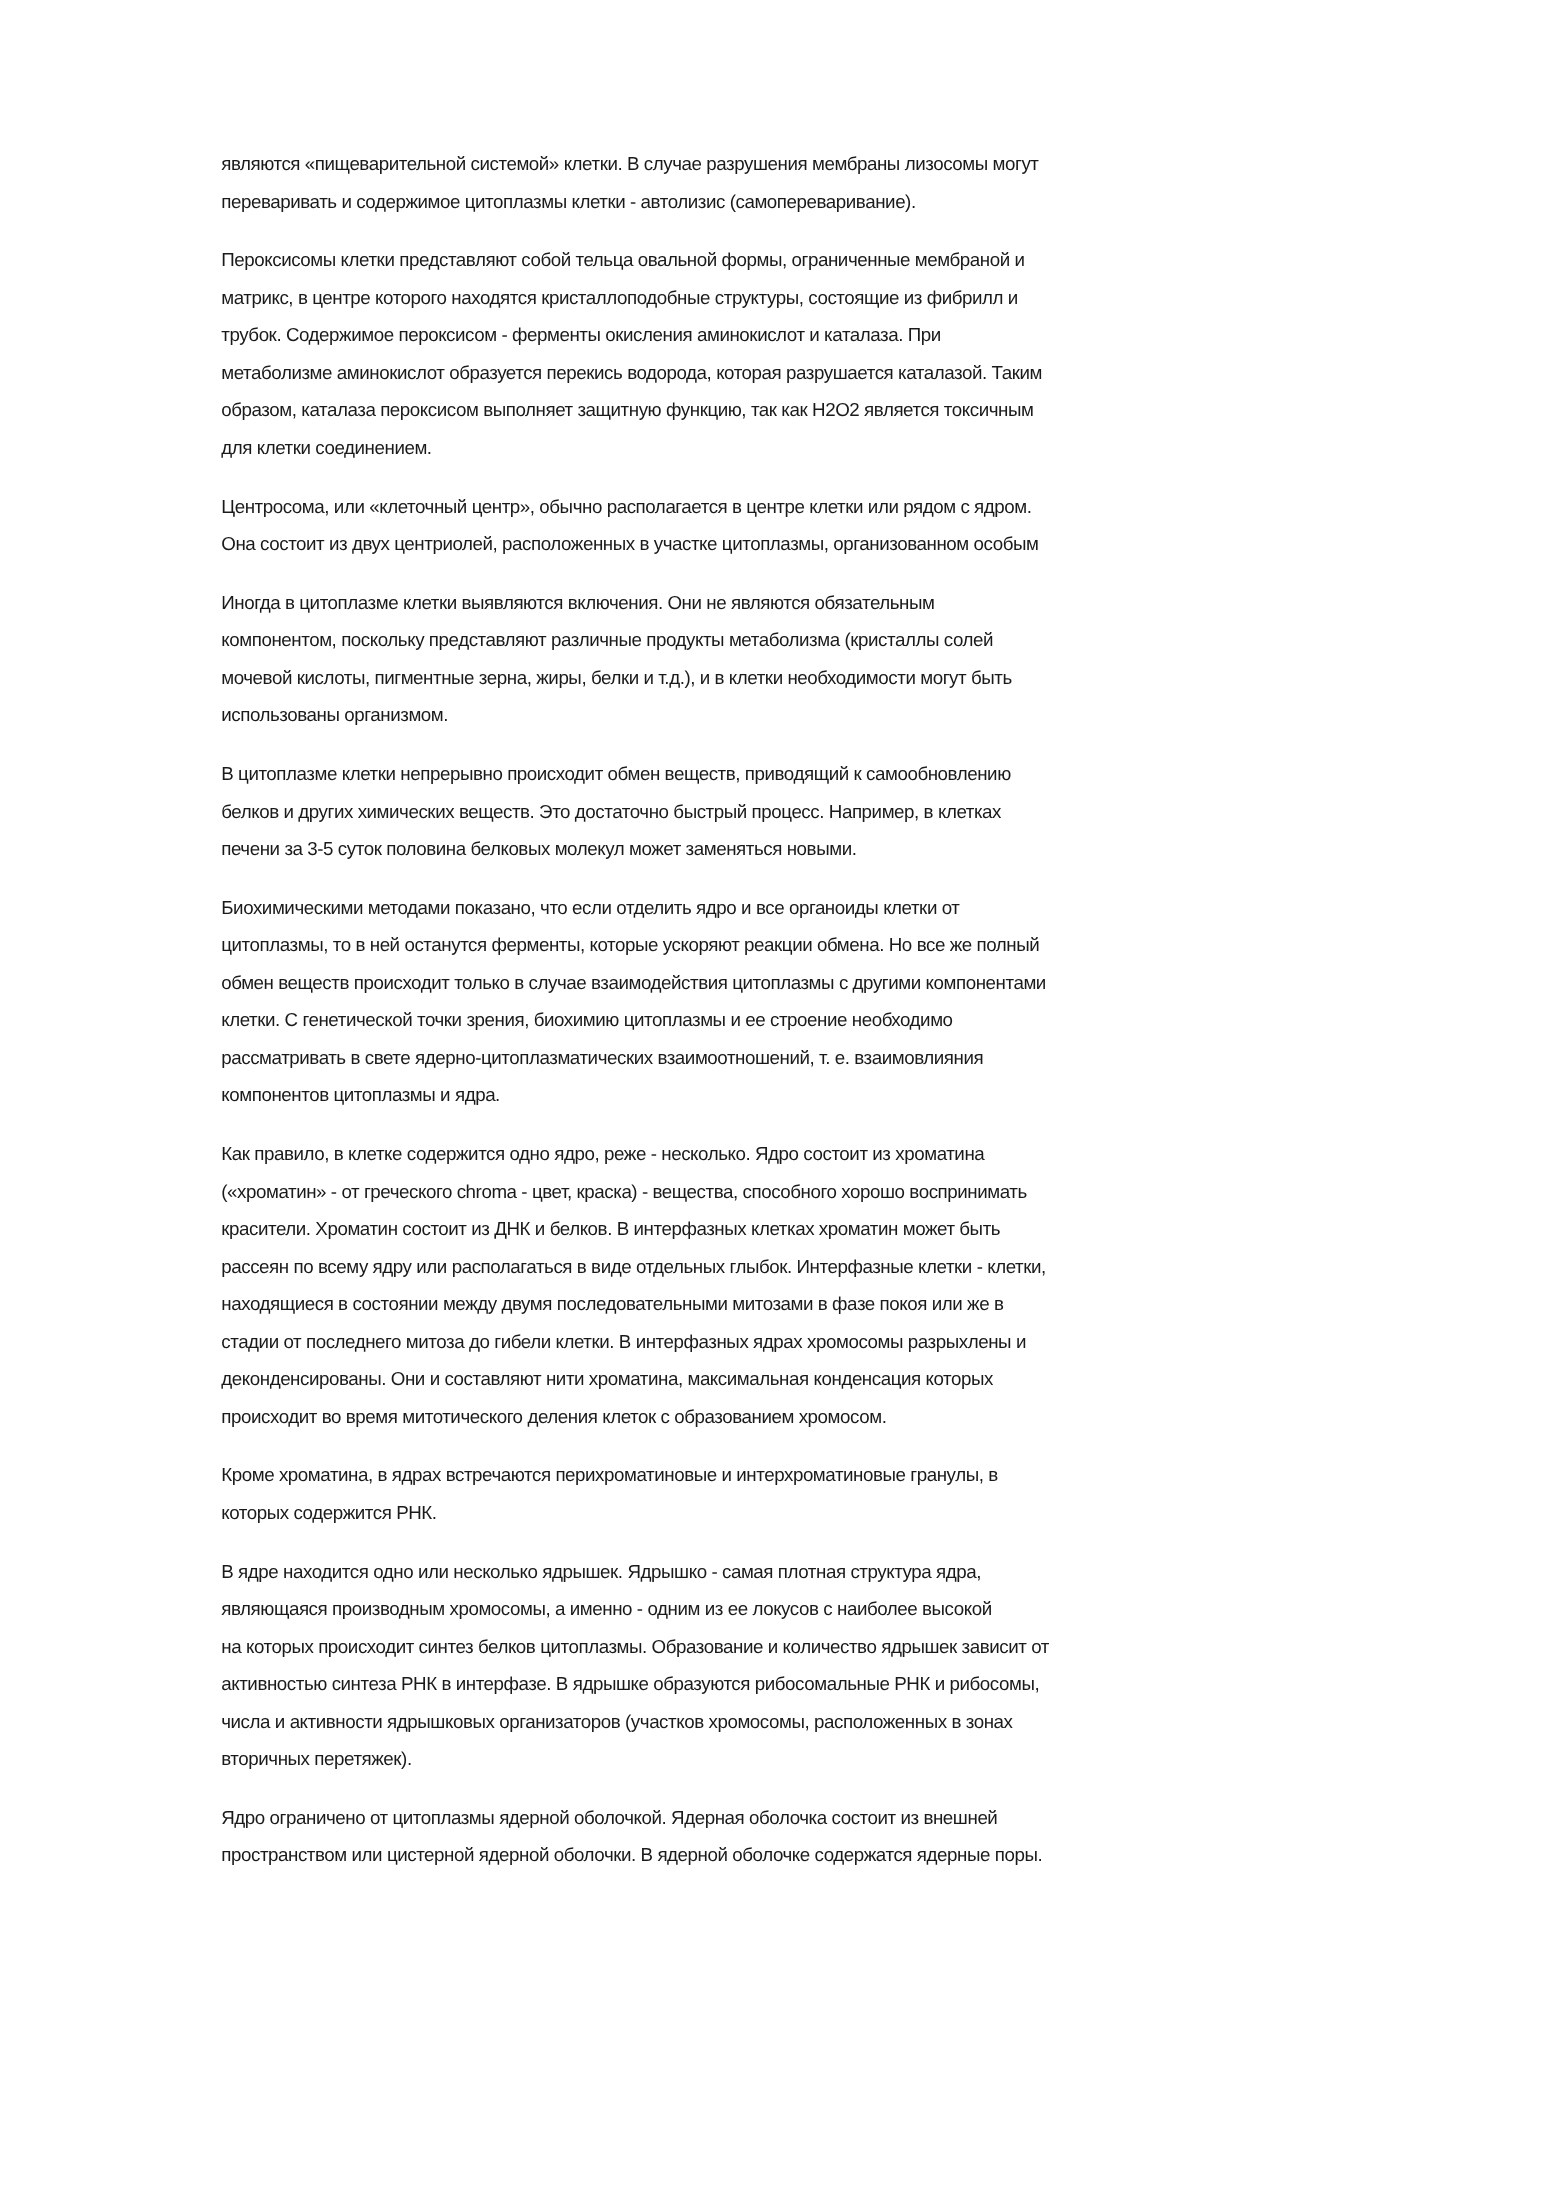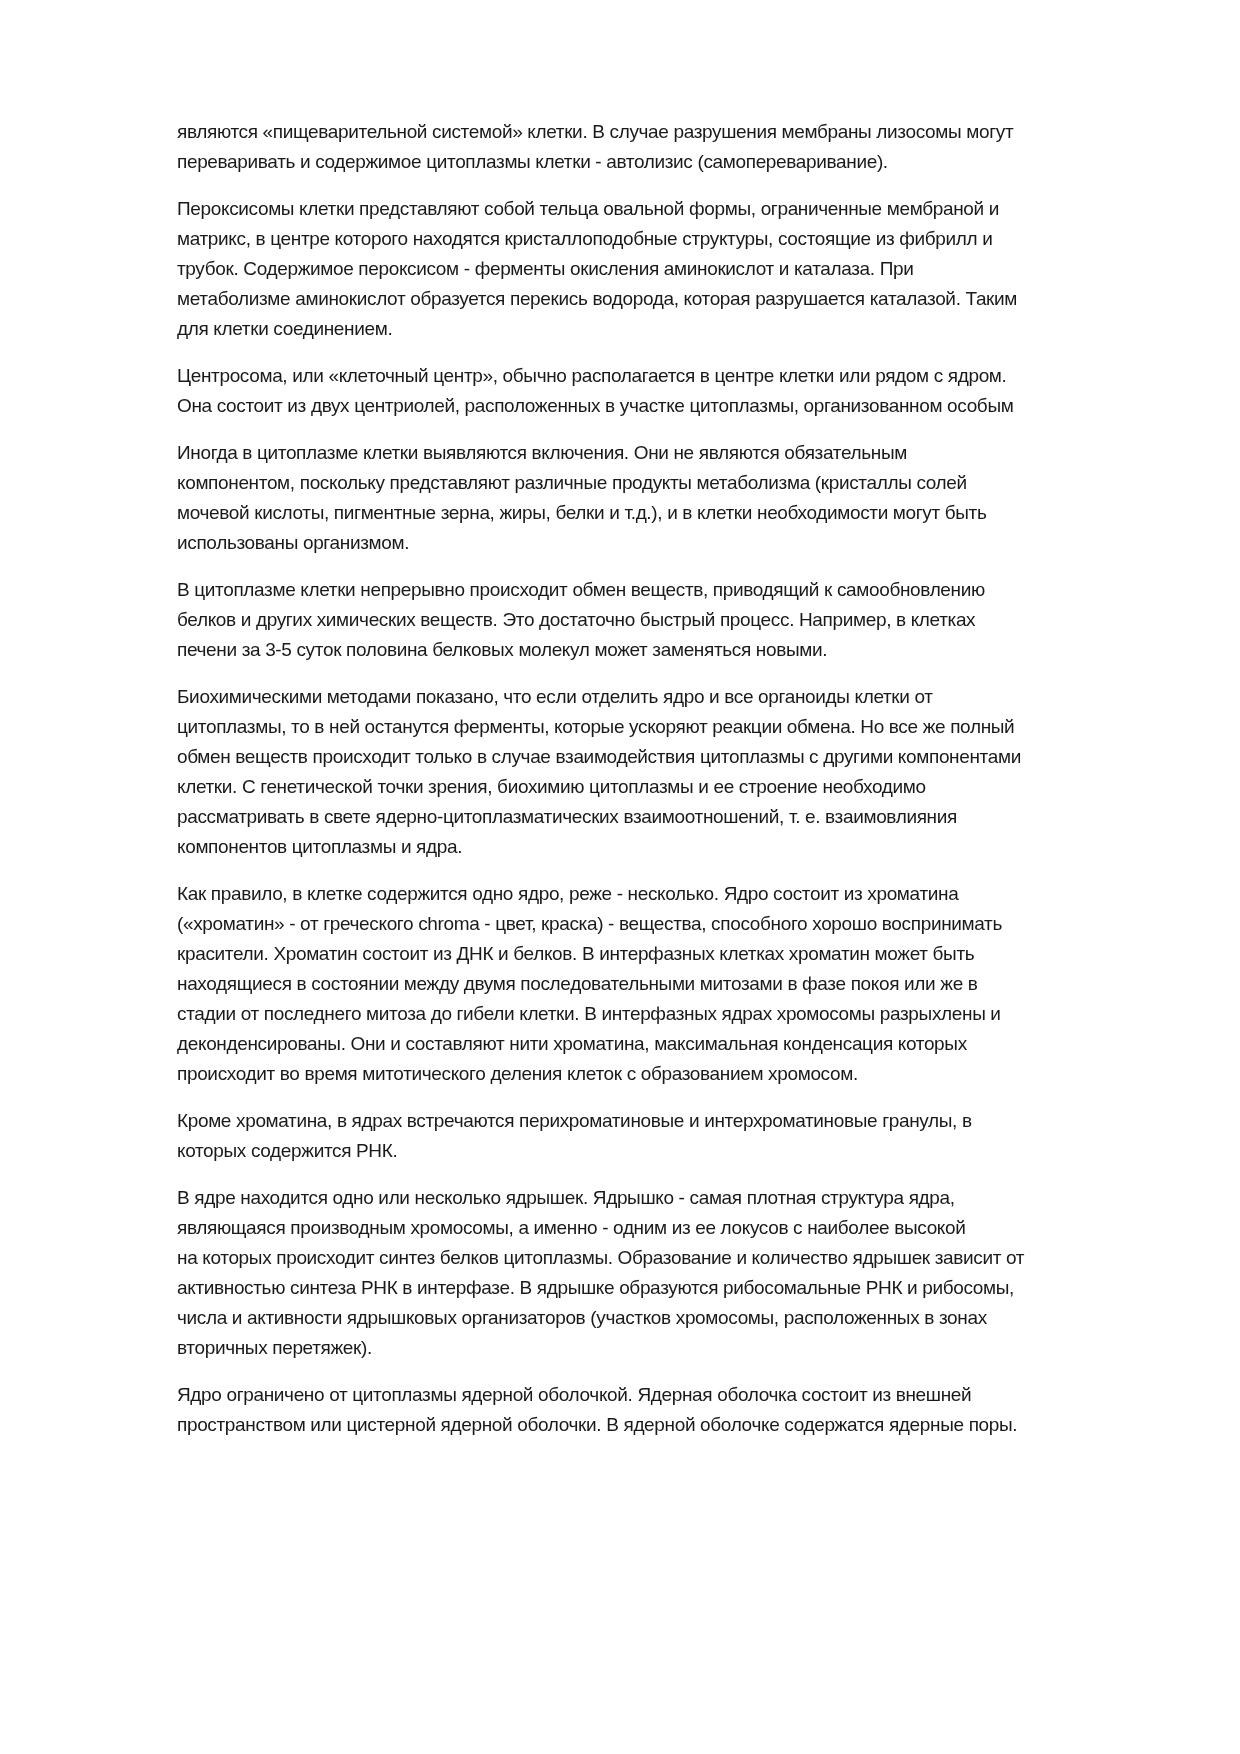--- a/index.html
+++ b/index.html
@@ -1,37 +1,38 @@
 <!DOCTYPE html>
 <html><head>
 <meta charset="utf-8">
 <style>
   html, body { margin: 0; padding: 0; background: #ffffff; }
   body { width: 1240px; height: 1754px; position: relative; overflow: hidden; }
   .page {
     position: absolute; left: 177px; top: 117px; width: 980px;
     font-family: "Liberation Sans", sans-serif;
-    font-size: 19px; color: #1a1a1a;
+    font-size: 15px; color: #1a1a1a;
   }
   .para { margin: 0 0 17px 0; }
   .line { display: block; height: 30px; line-height: 30px; white-space: nowrap; letter-spacing: -0.35px; }
 </style>
 </head>
 <body>
 
 <div class="page">
   <div class="para">
     <span class="line">являются «пищеварительной системой» клетки. В случае разрушения мембраны лизосомы могут</span>
     <span class="line">переваривать и содержимое цитоплазмы клетки - автолизис (самопереваривание).</span>
   </div>
   <div class="para">
     <span class="line">Пероксисомы клетки представляют собой тельца овальной формы, ограниченные мембраной и</span>
     <span class="line">матрикс, в центре которого находятся кристаллоподобные структуры, состоящие из фибрилл и</span>
     <span class="line">трубок. Содержимое пероксисом - ферменты окисления аминокислот и каталаза. При</span>
     <span class="line">метаболизме аминокислот образуется перекись водорода, которая разрушается каталазой. Таким</span>
+    <span class="line">образом, каталаза пероксисом выполняет защитную функцию, так как H2O2 является токсичным</span>
     <span class="line">для клетки соединением.</span>
   </div>
   <div class="para">
     <span class="line">Центросома, или «клеточный центр», обычно располагается в центре клетки или рядом с ядром.</span>
     <span class="line">Она состоит из двух центриолей, расположенных в участке цитоплазмы, организованном особым</span>
   </div>
   <div class="para">
     <span class="line">Иногда в цитоплазме клетки выявляются включения. Они не являются обязательным</span>
     <span class="line">компонентом, поскольку представляют различные продукты метаболизма (кристаллы солей</span>
     <span class="line">мочевой кислоты, пигментные зерна, жиры, белки и т.д.), и в клетки необходимости могут быть</span>
@@ -47,20 +48,21 @@
     <span class="line">цитоплазмы, то в ней останутся ферменты, которые ускоряют реакции обмена. Но все же полный</span>
     <span class="line">обмен веществ происходит только в случае взаимодействия цитоплазмы с другими компонентами</span>
     <span class="line">клетки. С генетической точки зрения, биохимию цитоплазмы и ее строение необходимо</span>
     <span class="line">рассматривать в свете ядерно-цитоплазматических взаимоотношений, т. е. взаимовлияния</span>
     <span class="line">компонентов цитоплазмы и ядра.</span>
   </div>
   <div class="para">
     <span class="line">Как правило, в клетке содержится одно ядро, реже - несколько. Ядро состоит из хроматина</span>
     <span class="line">(«хроматин» - от греческого chroma - цвет, краска) - вещества, способного хорошо воспринимать</span>
     <span class="line">красители. Хроматин состоит из ДНК и белков. В интерфазных клетках хроматин может быть</span>
+    <span class="line">рассеян по всему ядру или располагаться в виде отдельных глыбок. Интерфазные клетки - клетки,</span>
     <span class="line">находящиеся в состоянии между двумя последовательными митозами в фазе покоя или же в</span>
     <span class="line">стадии от последнего митоза до гибели клетки. В интерфазных ядрах хромосомы разрыхлены и</span>
     <span class="line">деконденсированы. Они и составляют нити хроматина, максимальная конденсация которых</span>
     <span class="line">происходит во время митотического деления клеток с образованием хромосом.</span>
   </div>
   <div class="para">
     <span class="line">Кроме хроматина, в ядрах встречаются перихроматиновые и интерхроматиновые гранулы, в</span>
     <span class="line">которых содержится РНК.</span>
   </div>
   <div class="para">

